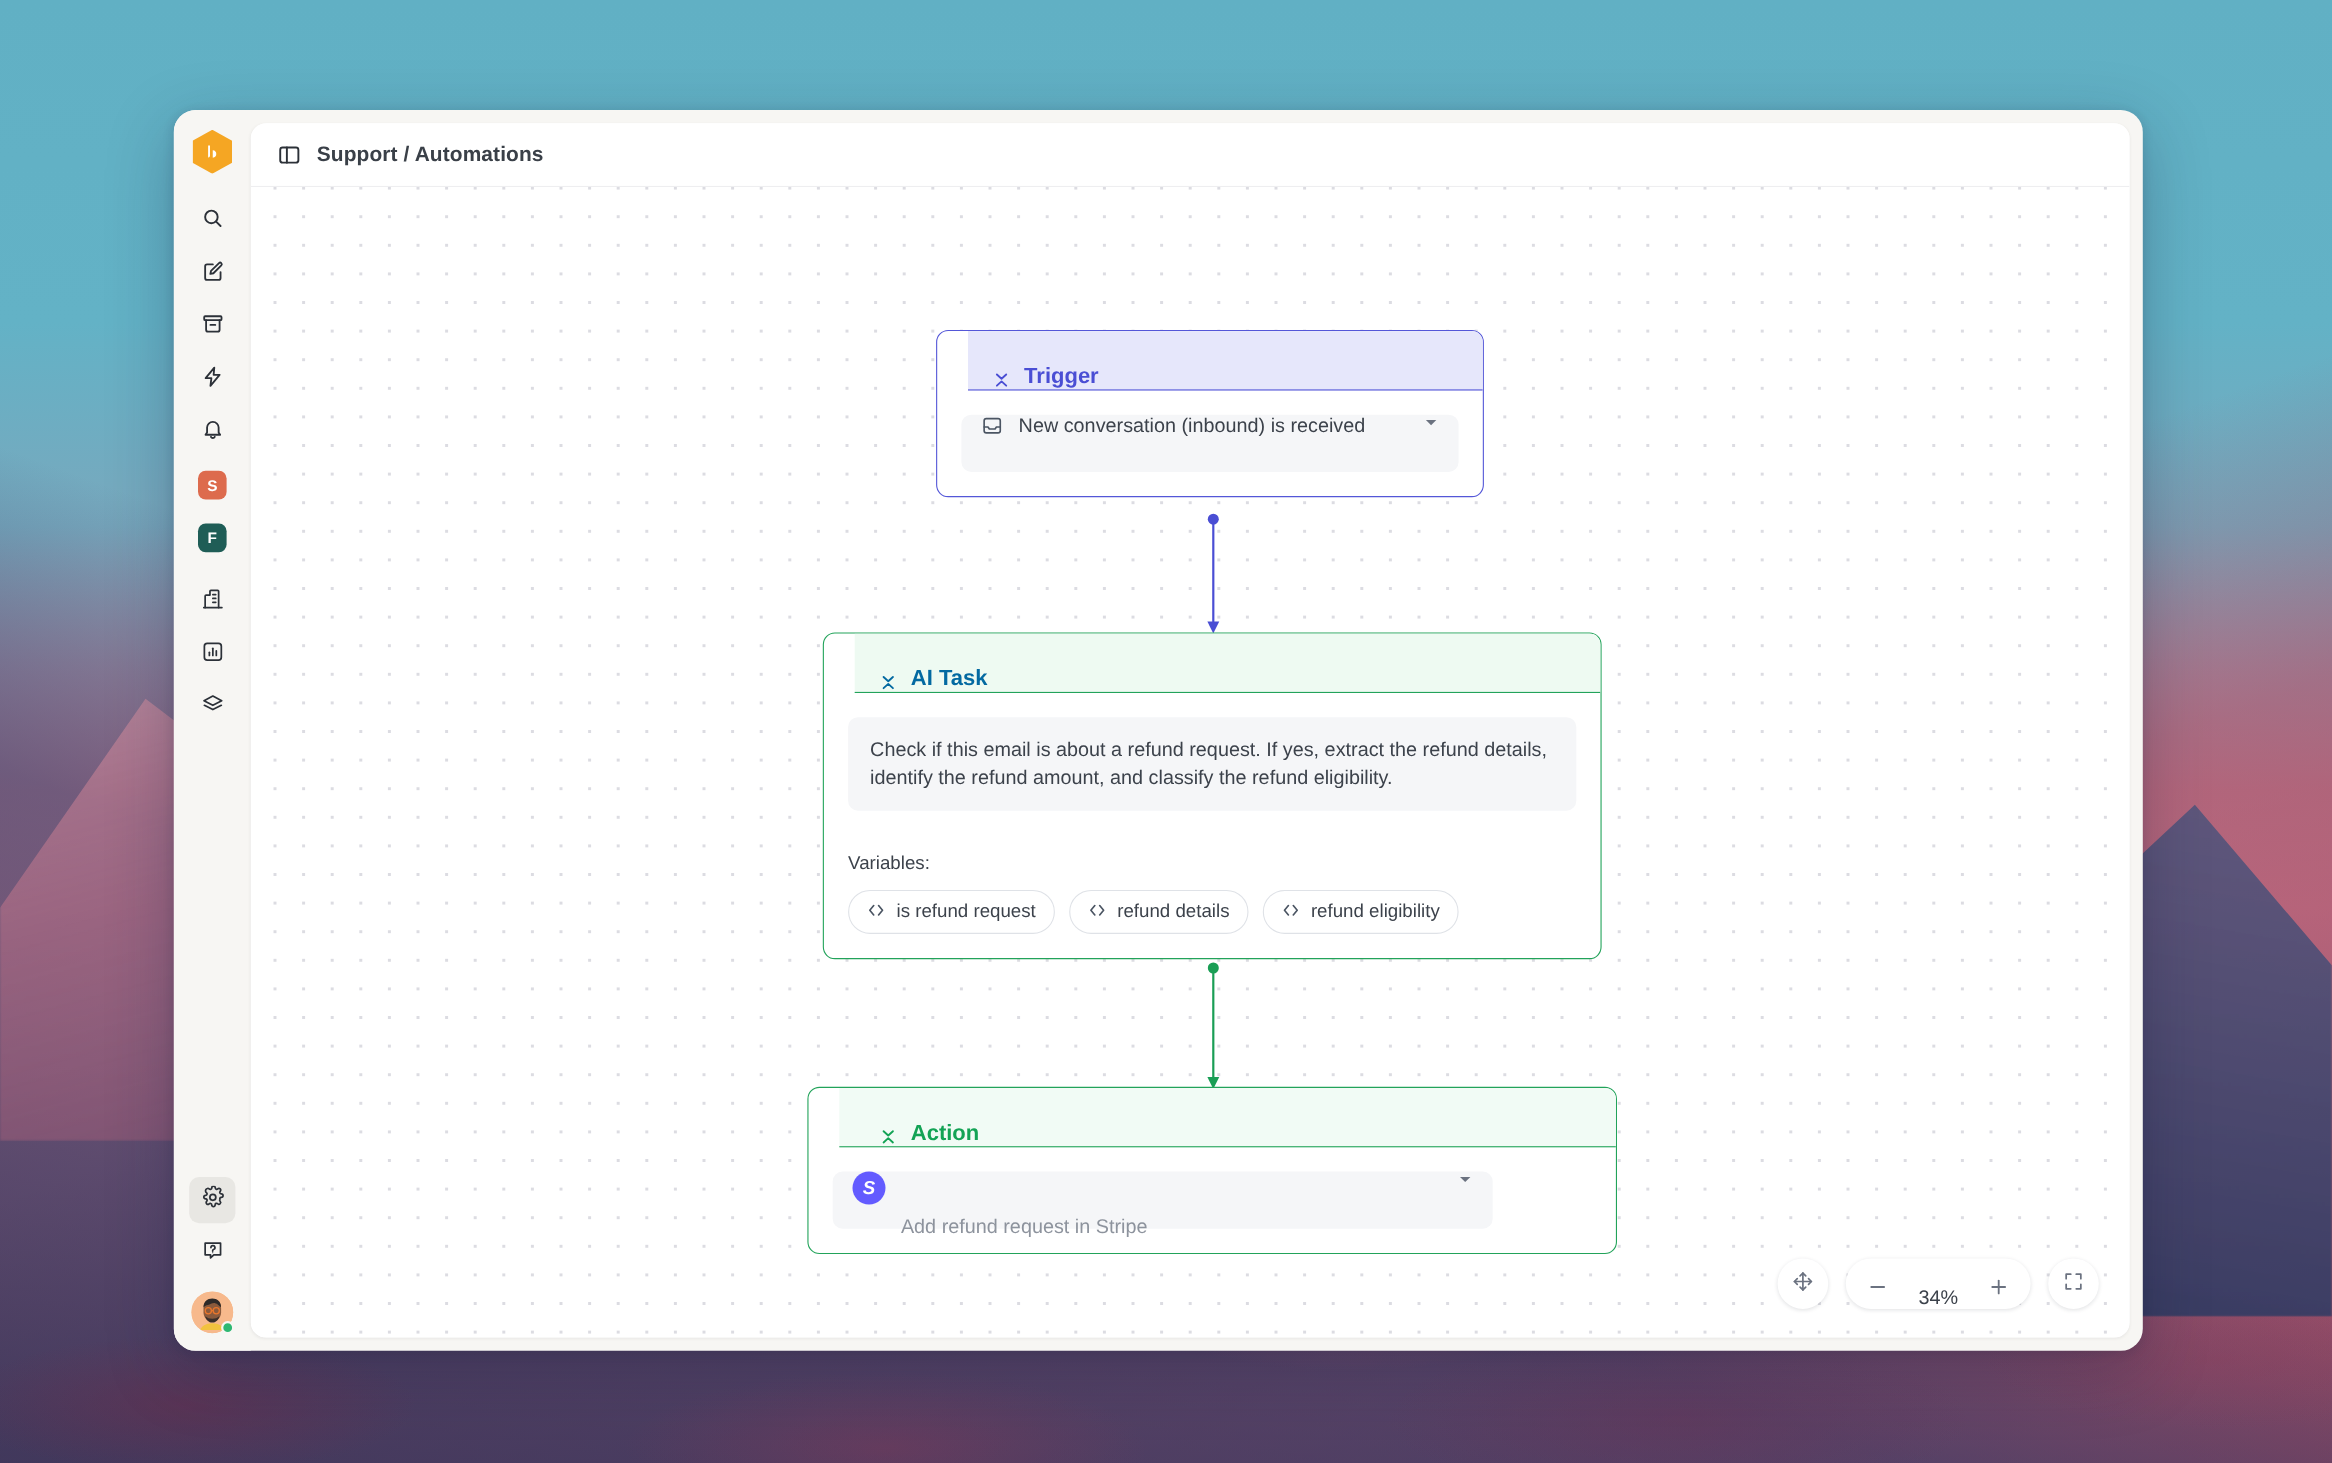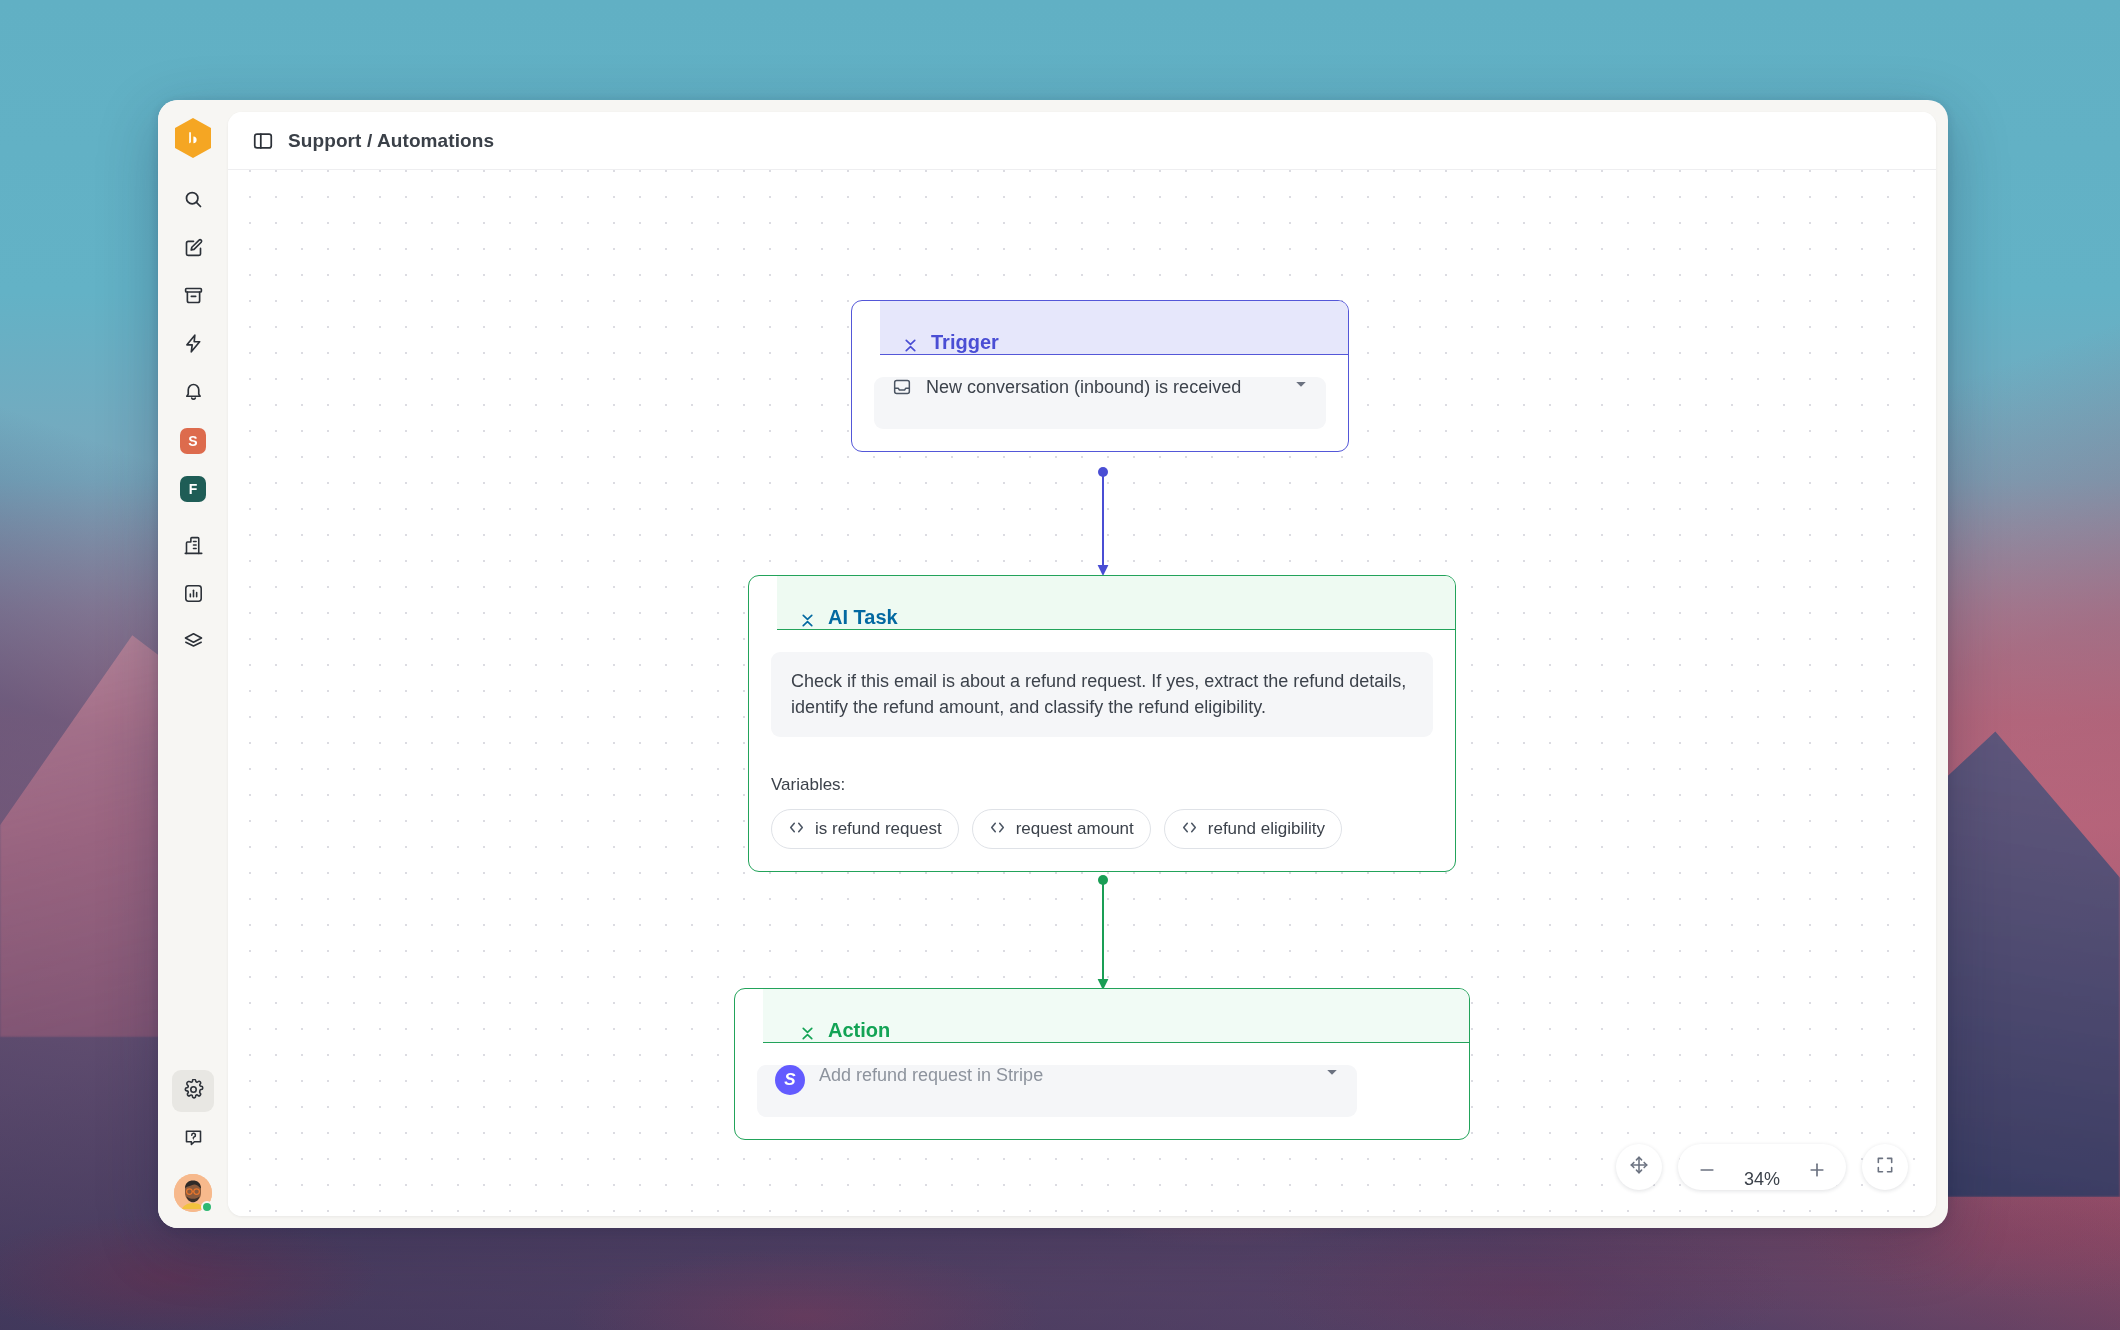--- a/index.html
+++ b/index.html
@@ -261,21 +261,21 @@
     cursor: pointer;
   }
   .select-control .sel-label {
     flex: 1 1 auto;
     font-size: 18px;
     color: #3c424b;
     white-space: nowrap;
     overflow: hidden;
     text-overflow: ellipsis;
   }
-  .select-control.placeholder .sel-label { color: #8d939d; }
+  .select-control.placeholder .sel-label { color: #8d939d; margin-top: 40px; }
   .caret { color: #6b7280; flex: 0 0 auto; display: flex; }
   .inbox-icon { color: #4b5563; display: flex; flex: 0 0 auto; }
 
   .stripe-badge {
     width: 30px; height: 30px;
     border-radius: 50%;
     background: #635bff;
     color: #fff;
     font-size: 17px;
     font-weight: bold;
@@ -577,21 +577,21 @@
                   <span>is refund request</span>
                 </div>
 
                 <div class="chip">
                   <span class="code-icon">
                     <svg width="17" height="17" viewBox="0 0 20 20" fill="none" stroke="currentColor" stroke-width="1.8" stroke-linecap="round" stroke-linejoin="round">
                       <polyline points="7.4,5 3.2,10 7.4,15"></polyline>
                         <polyline points="12.6,5 16.8,10 12.6,15"></polyline>
                     </svg>
                   </span>
-                  <span>request amount</span>
+                  <span>refund details</span>
                 </div>
 
                 <div class="chip">
                   <span class="code-icon">
                     <svg width="17" height="17" viewBox="0 0 20 20" fill="none" stroke="currentColor" stroke-width="1.8" stroke-linecap="round" stroke-linejoin="round">
                       <polyline points="7.4,5 3.2,10 7.4,15"></polyline>
                         <polyline points="12.6,5 16.8,10 12.6,15"></polyline>
                     </svg>
                   </span>
                   <span>refund eligibility</span>

